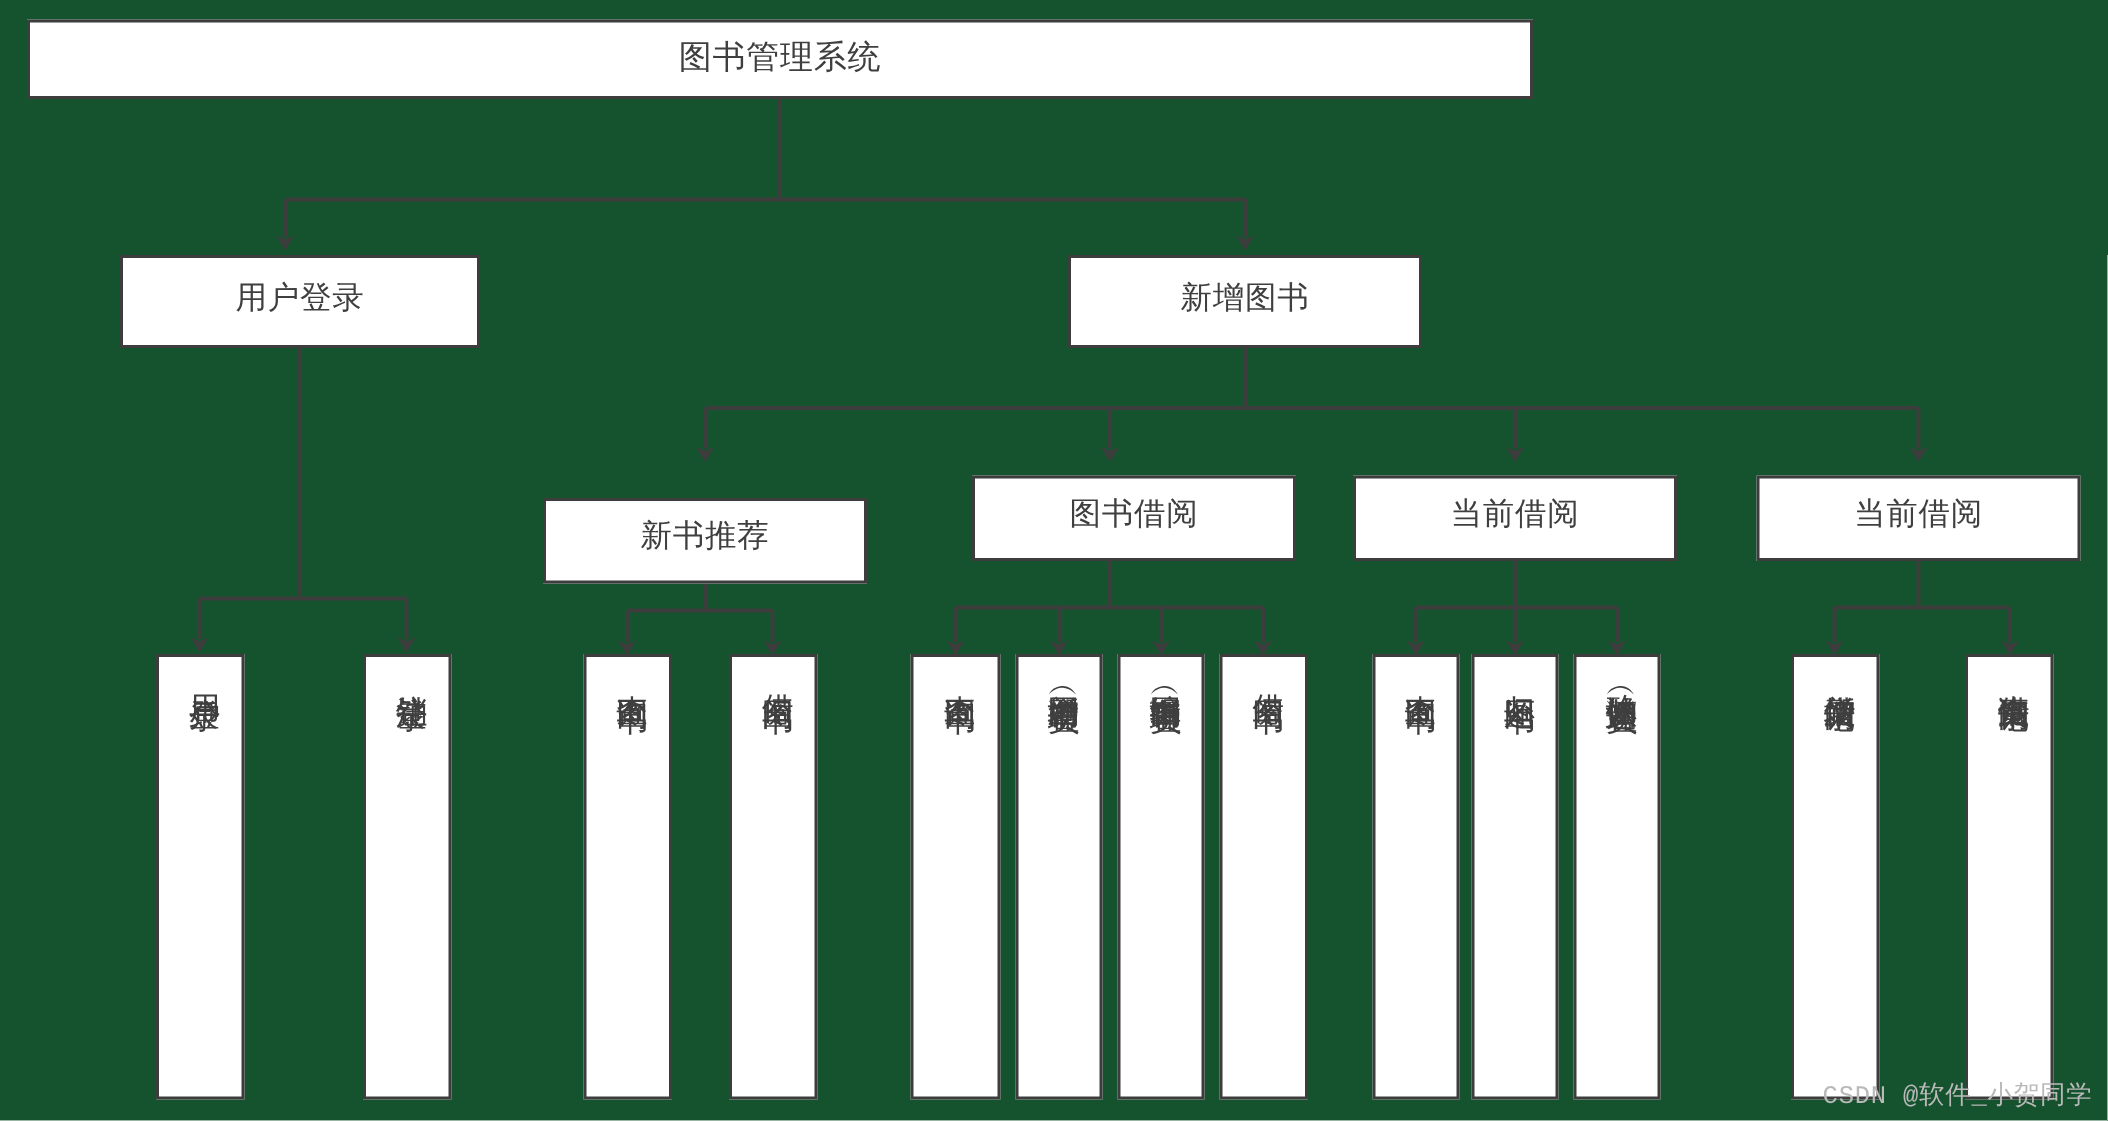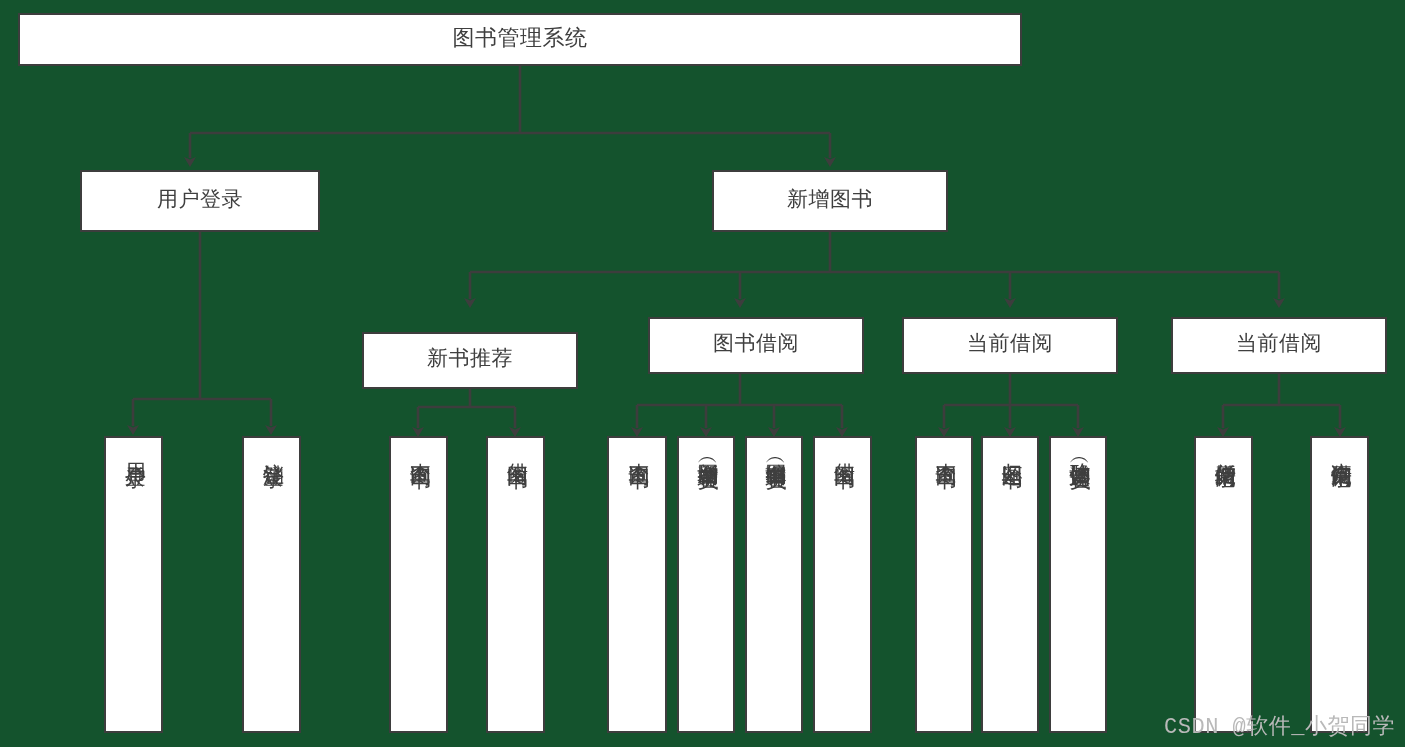--- a/index.html
+++ b/index.html
@@ -66,21 +66,21 @@
     letter-spacing: 2px;
     white-space: nowrap;
   }
   .n-leaf.tall .node-label {
     letter-spacing: 1px;
   }
   #watermark {
     position: absolute;
     right: 10px;
     bottom: 6px;
-    font-size: 22px;
+    font-size: 17px;
     color: #b9b9b9;
     letter-spacing: 0.5px;
     z-index: 5;
     white-space: nowrap;
   }
 </style>
 </head>
 <body>
 
 <div id="canvas">

